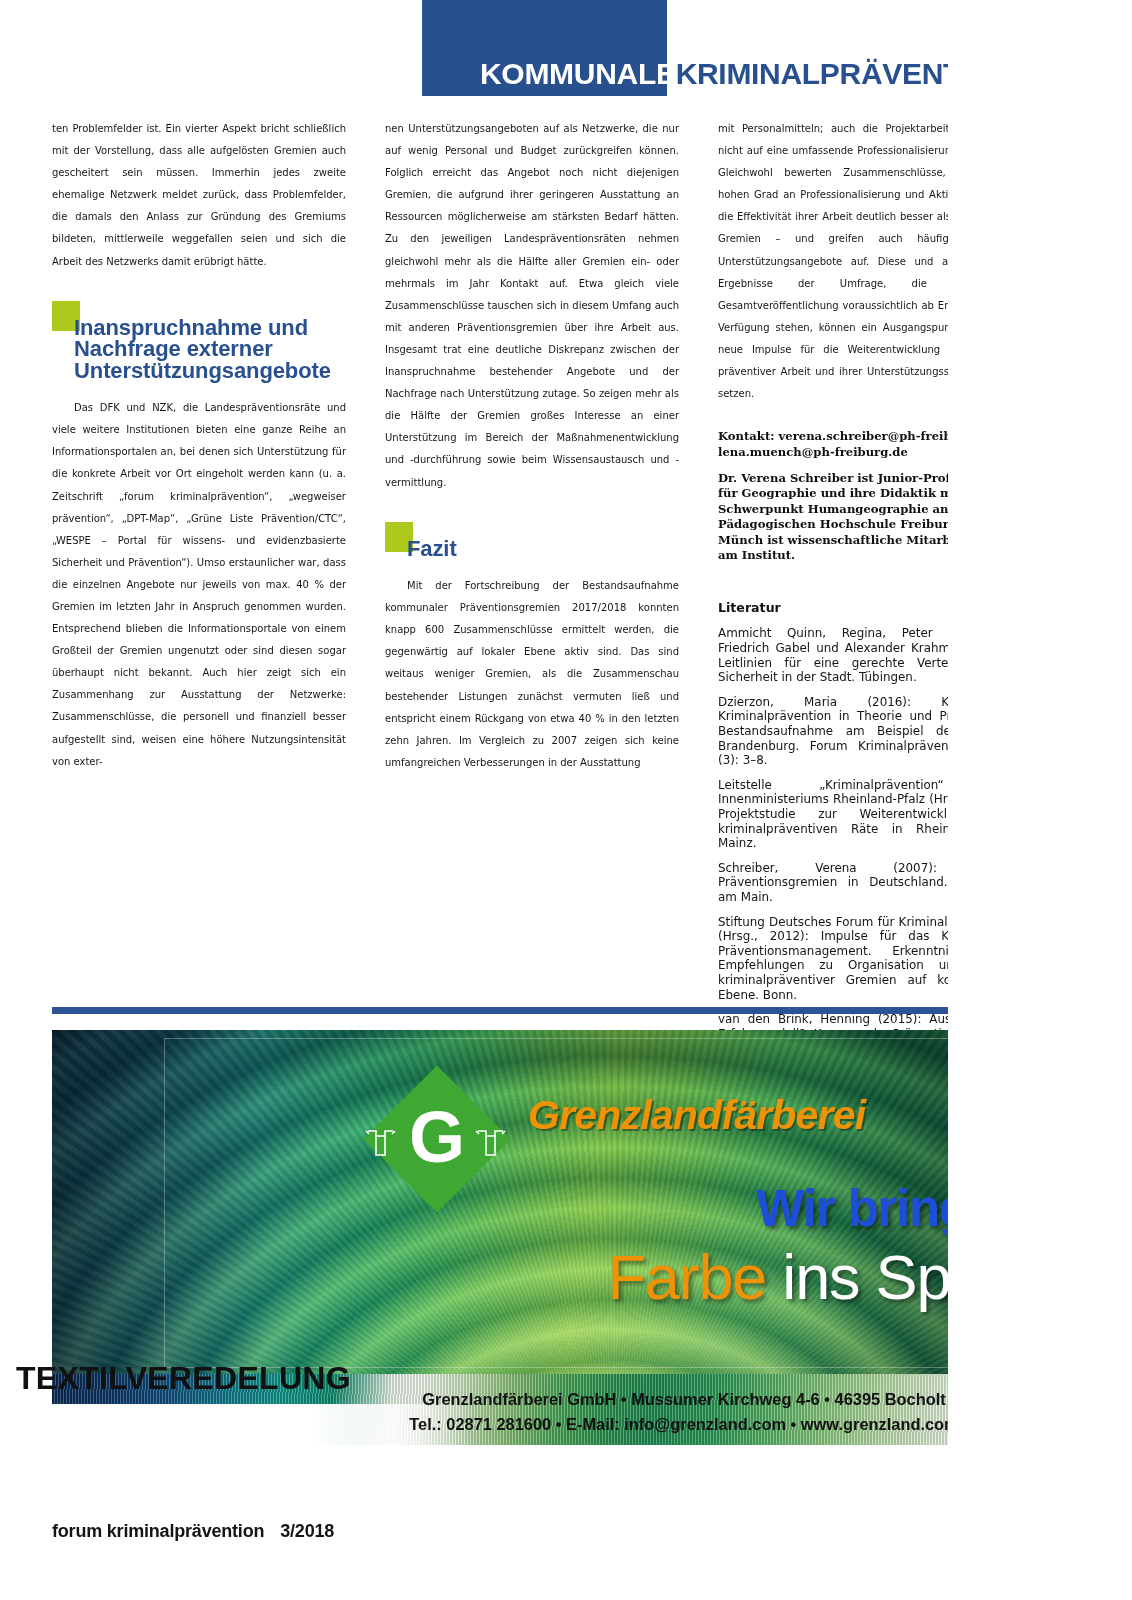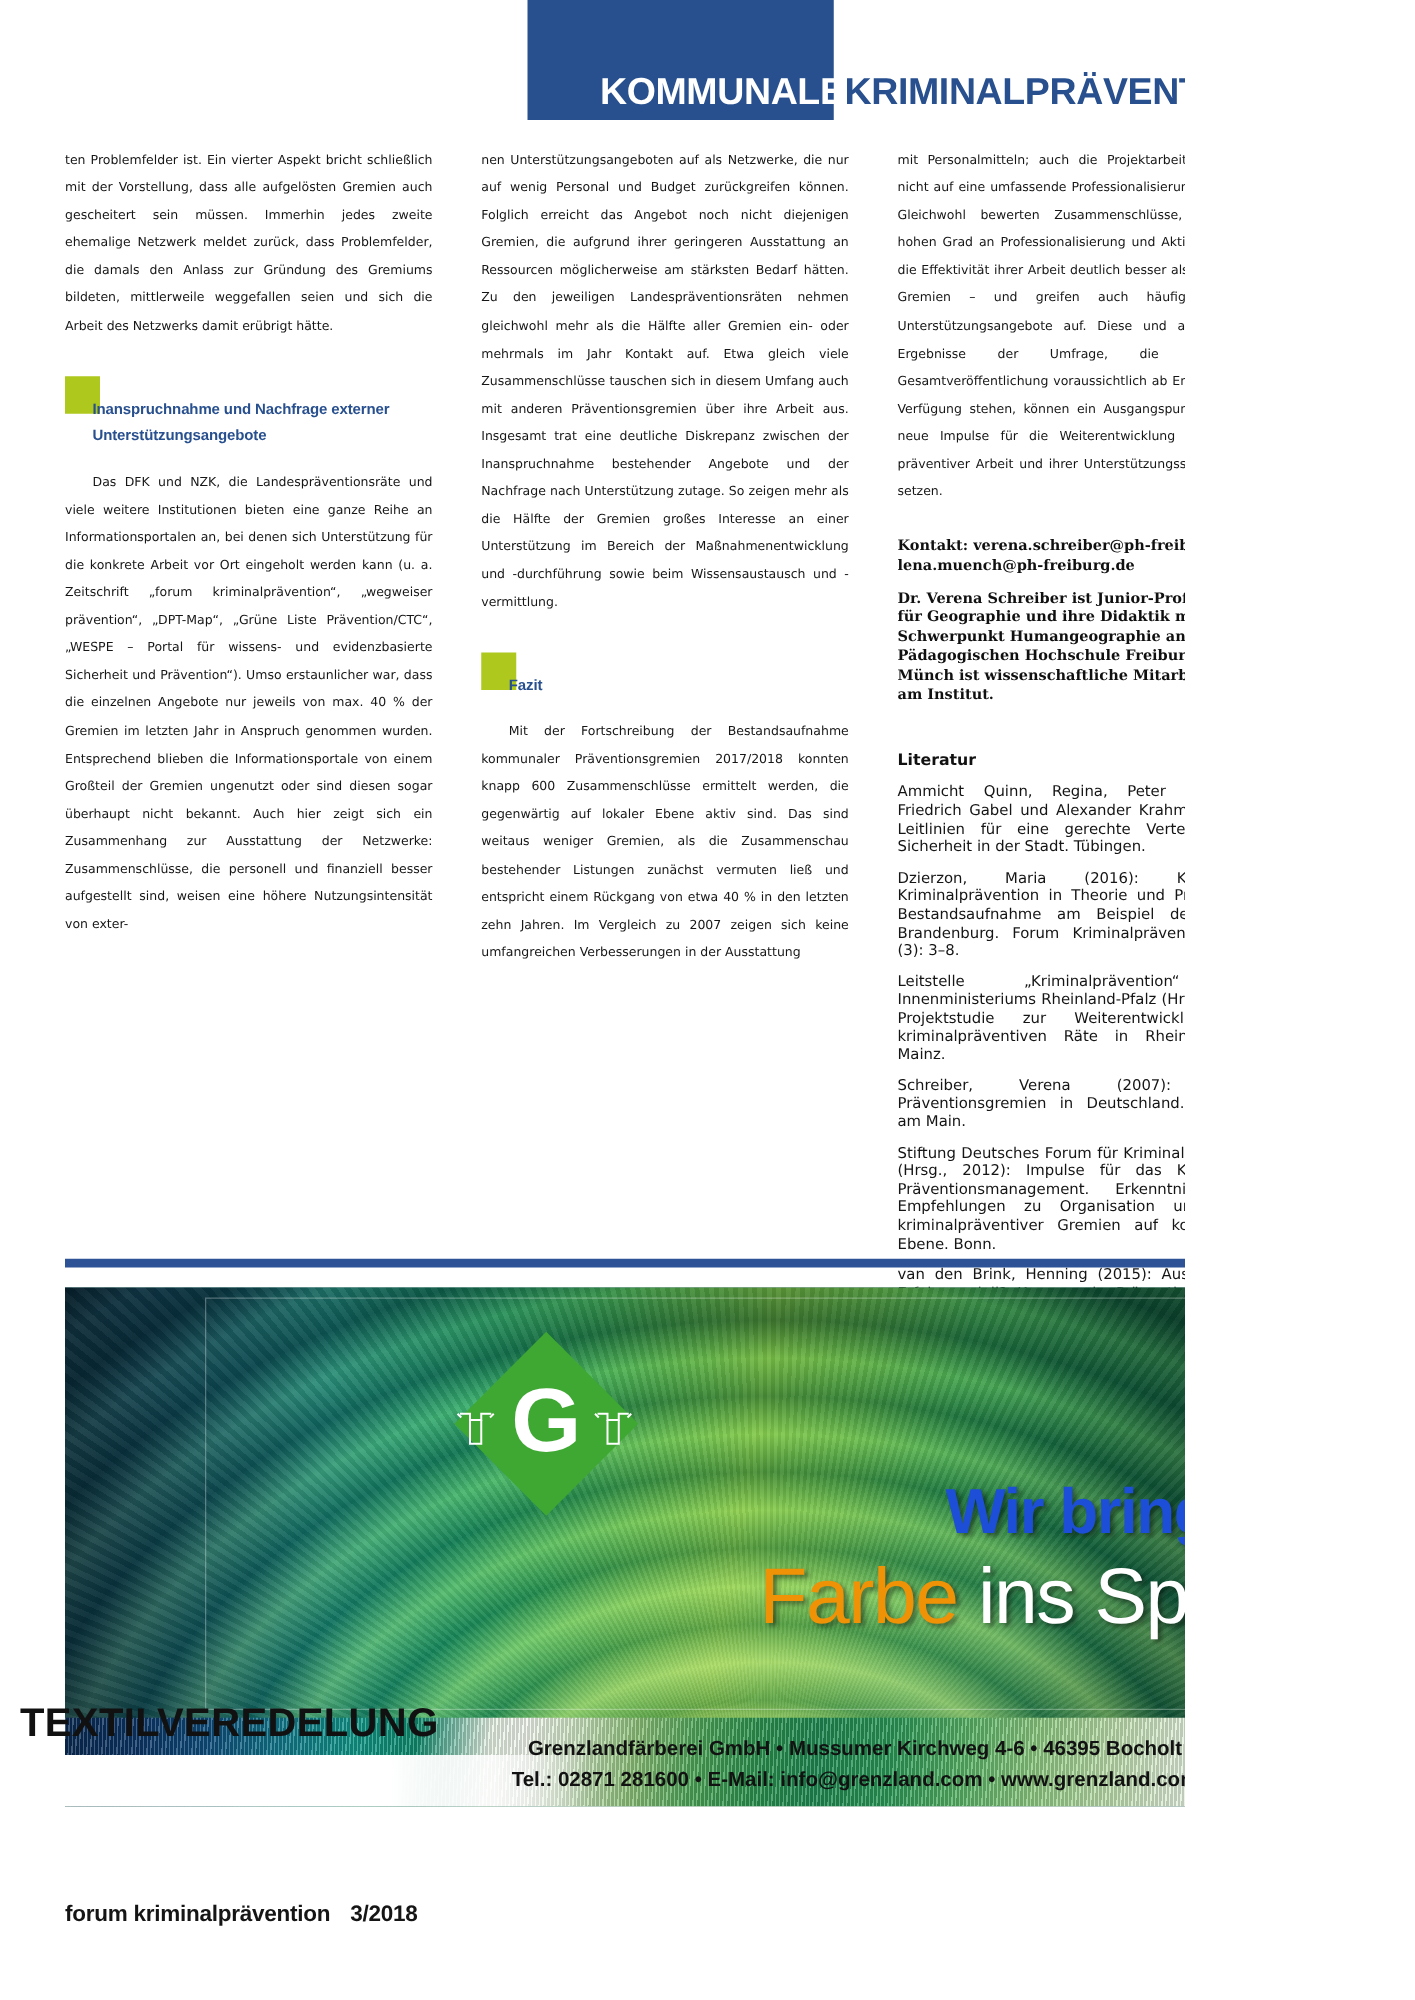--- a/index.html
+++ b/index.html
@@ -86,21 +86,21 @@
     position: absolute;
     left: 0px; top: 0px;
     width: 28px;
     height: 30px;
     background: #aec81e;
   }
   .subhead-text {
     position: relative;
     padding-left: 22px;
     padding-top: 16px;
-    font-size: 12px;
+    font-size: 22px;
     line-height: 21.5px;
     font-weight: bold;
     color: #28508f;
     font-family: "Liberation Sans", sans-serif;
     letter-spacing: -0.1px;
   }
 
   
   .bio {
     margin-top: 24px;
@@ -477,20 +477,21 @@
     <svg class="spool spool-r" viewBox="0 0 34 30">
       <g fill="none" stroke="#ffffff" stroke-width="1.6">
         <path d="M4 3 L12 3 L12 8 L21 8 L21 3 L29 3"></path>
         <path d="M12 8 L12 27 L21 27 L21 8"></path>
         <path d="M2 3 L5 6 M31 3 L28 6"></path>
       </g>
     </svg>
     <div class="ad-logo-g">G</div>
   </div>
 
+  <div class="ad-brand">Grenzlandfärberei</div>
   <div class="ad-line1">Wir bringen</div>
   <div class="ad-line2">
     <span class="o">Farbe</span><span class="w"> ins Spiel!</span>
   </div>
 
   <div class="ad-bottom">
     <div class="ad-bottom-bg"></div>
     <div class="ad-bottom-white"></div>
   </div>
   <div class="ad-textil">TEXTILVEREDELUNG</div>

